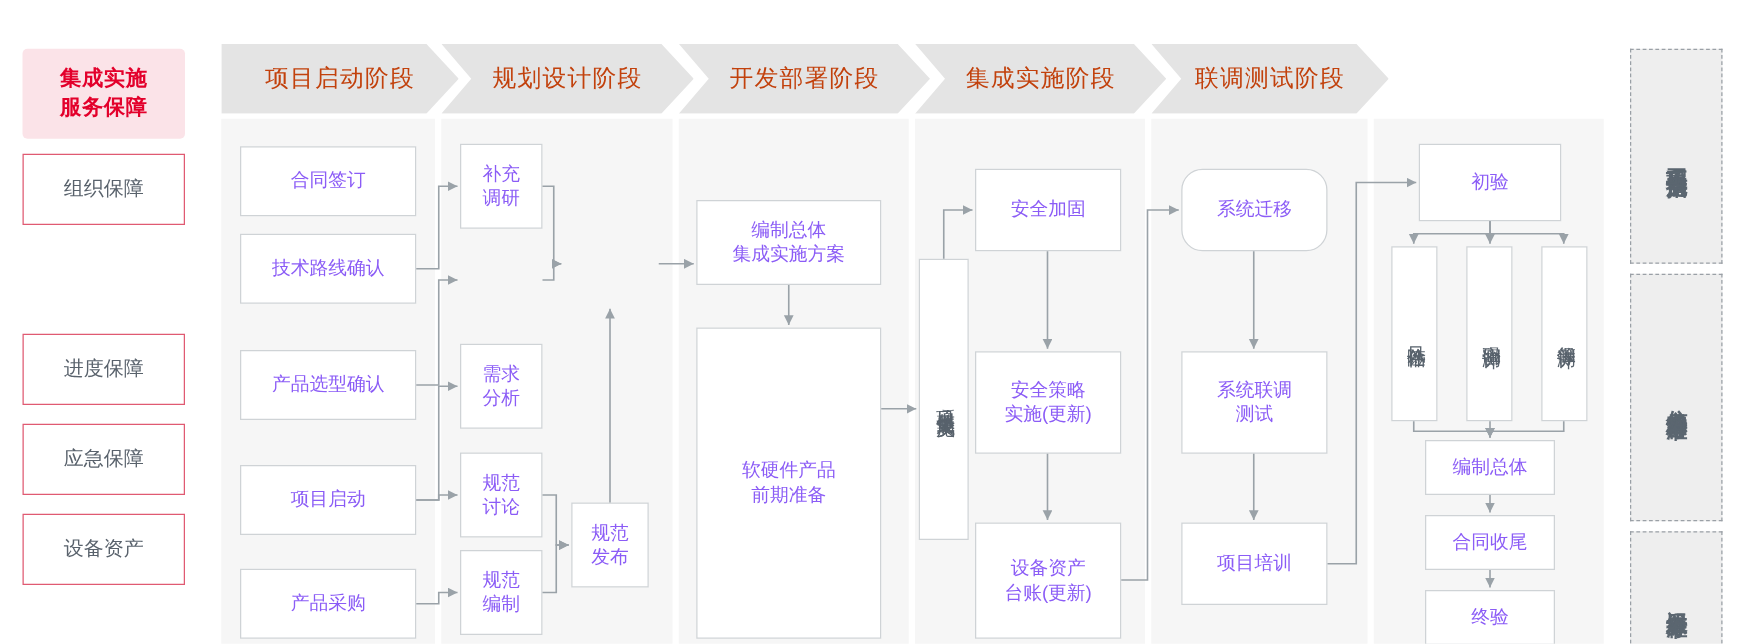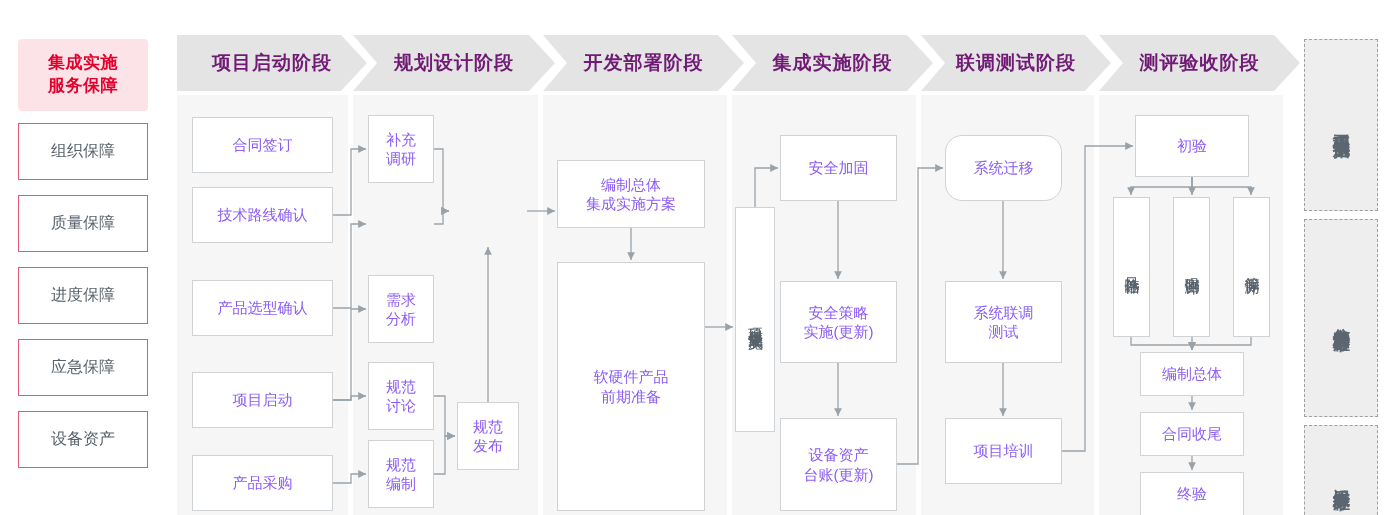--- a/index.html
+++ b/index.html
@@ -27,21 +27,21 @@
     background:#ffffff;border:1.4px solid #e05a72;
     display:flex;align-items:center;justify-content:center;
     font-size:16px;color:#59626c;
   }
 
   
   .phase-head{
     height:56px;top:8px;
     background:#e4e4e4;
     display:flex;align-items:center;justify-content:center;
-    font-size:19px;font-weight:bold;color:#701a75;
+    font-size:19px;font-weight:normal;color:#c2410c;
     letter-spacing:1px;
     clip-path:polygon(0 0, calc(100% - 26px) 0, 100% 50%, calc(100% - 26px) 100%, 0 100%);
   }
   .phase-head.first{
     clip-path:polygon(0 0, calc(100% - 26px) 0, 100% 50%, calc(100% - 26px) 100%, 0 100%);
   }
   .phase-head.notch{
     clip-path:polygon(0 0, calc(100% - 26px) 0, 100% 50%, calc(100% - 26px) 100%, 0 100%, 24px 50%);
   }
 
@@ -88,23 +88,20 @@
 
   <div class="abs lead-box">
     <div>
       <div>集成实施</div>
       <div>服务保障</div>
     </div>
   </div>
 
   <div class="abs guar-box" style="top:96px">
       <span>组织保障</span>
-    </div>
-  <div class="abs guar-box" style="top:168px">
-      <span>质量保障</span>
     </div>
   <div class="abs guar-box" style="top:240px">
       <span>进度保障</span>
     </div>
   <div class="abs guar-box" style="top:312px">
       <span>应急保障</span>
     </div>
   <div class="abs guar-box" style="top:384px">
       <span>设备资产</span>
     </div>
@@ -123,23 +120,20 @@
       <span>规划设计阶段</span>
     </div>
   <div class="abs phase-head notch" style="left:543px;  width:201px;">
       <span>开发部署阶段</span>
     </div>
   <div class="abs phase-head notch" style="left:732px;  width:201px;">
       <span>集成实施阶段</span>
     </div>
   <div class="abs phase-head notch" style="left:921px;  width:190px;">
       <span>联调测试阶段</span>
-    </div>
-  <div class="abs phase-head notch" style="left:1099px; width:201px;">
-      <span>测评验收阶段</span>
     </div>
 
   <div class="abs node" style="left:192px; top:90px;  width:141px; height:56px;">
       <span>合同签订</span>
     </div>
   <div class="abs node" style="left:192px; top:160px; width:141px; height:56px;">
       <span>技术路线确认</span>
     </div>
   <div class="abs node" style="left:192px; top:253px; width:141px; height:56px;">
       <span>产品选型确认</span>

